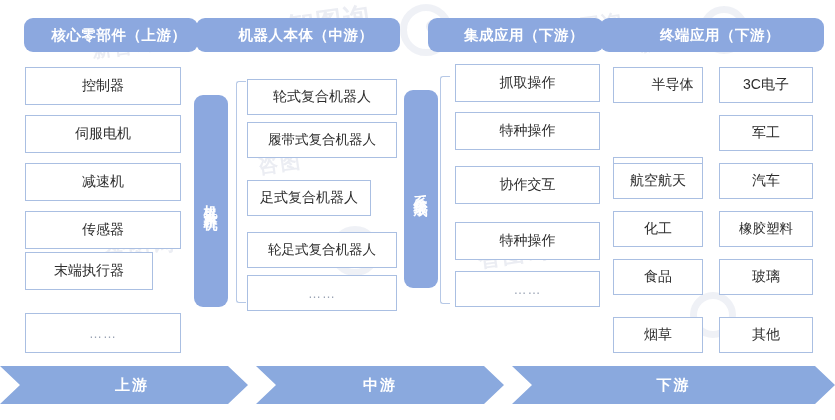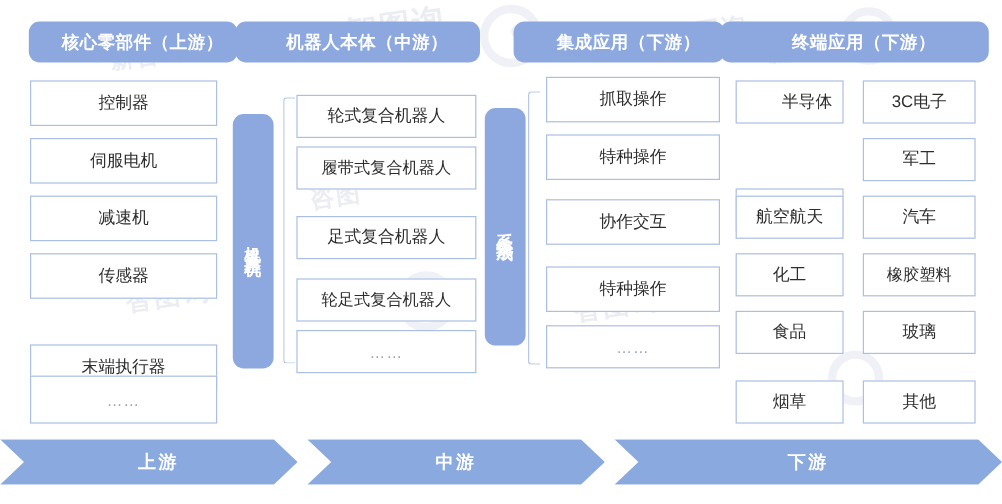--- a/index.html
+++ b/index.html
@@ -96,30 +96,30 @@
 
   <div class="hdr" style="left:24px;top:18px;width:158px;">核心零部件（上游）</div>
   <div class="hdr" style="left:196px;top:18px;width:188px;">机器人本体（中游）</div>
   <div class="hdr" style="left:428px;top:18px;width:160px;">集成应用（下游）</div>
   <div class="hdr" style="left:600px;top:18px;width:208px;">终端应用（下游）</div>
 
   <div class="box" style="left:25px;top:67px;width:156px;height:38px;">控制器</div>
   <div class="box" style="left:25px;top:115px;width:156px;height:38px;">伺服电机</div>
   <div class="box" style="left:25px;top:163px;width:156px;height:38px;">减速机</div>
   <div class="box" style="left:25px;top:211px;width:156px;height:38px;">传感器</div>
-  <div class="box" style="left:25px;top:252px;width:156px;height:38px;margin-top:35px;">末端执行器</div>
+  <div class="box" style="left:25px;top:252px;width:128px;height:38px;">末端执行器</div>
   <div class="box dots" style="left:25px;top:313px;width:156px;height:40px;">……</div>
 
   <div class="vbar" style="left:194px;top:95px;width:34px;height:212px;">机器人整机</div>
 
   <div class="bracket left" style="left:236px;top:81px;width:10px;height:222px;"></div>
 
   <div class="box" style="left:247px;top:79px;width:150px;height:36px;">轮式复合机器人</div>
   <div class="box small" style="left:247px;top:122px;width:150px;height:36px;">履带式复合机器人</div>
-  <div class="box" style="left:247px;top:180px;width:150px;height:36px;">足式复合机器人</div>
+  <div class="box" style="left:247px;top:180px;width:124px;height:36px;">足式复合机器人</div>
   <div class="box small" style="left:247px;top:232px;width:150px;height:36px;text-align:right;">轮足式复合机器人</div>
   <div class="box dots" style="left:247px;top:275px;width:150px;height:36px;">……</div>
 
   <div class="vbar" style="left:404px;top:90px;width:34px;height:198px;">系统集成</div>
 
   <div class="bracket left" style="left:440px;top:76px;width:10px;height:228px;"></div>
 
   <div class="box" style="left:455px;top:64px;width:145px;height:38px;">抓取操作</div>
   <div class="box" style="left:455px;top:112px;width:145px;height:38px;">特种操作</div>
   <div class="box" style="left:455px;top:166px;width:145px;height:38px;">协作交互</div>

